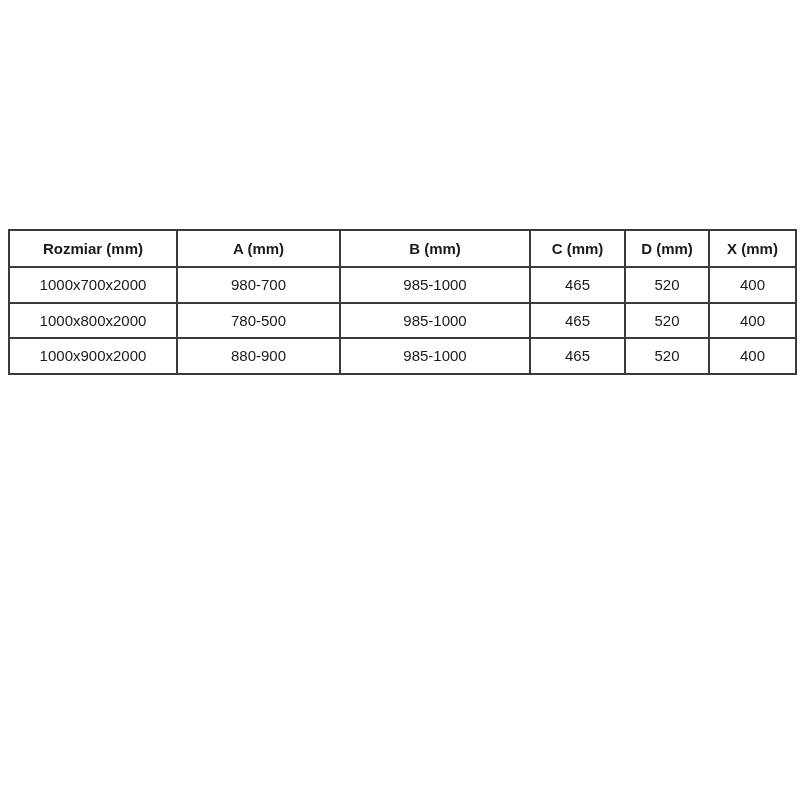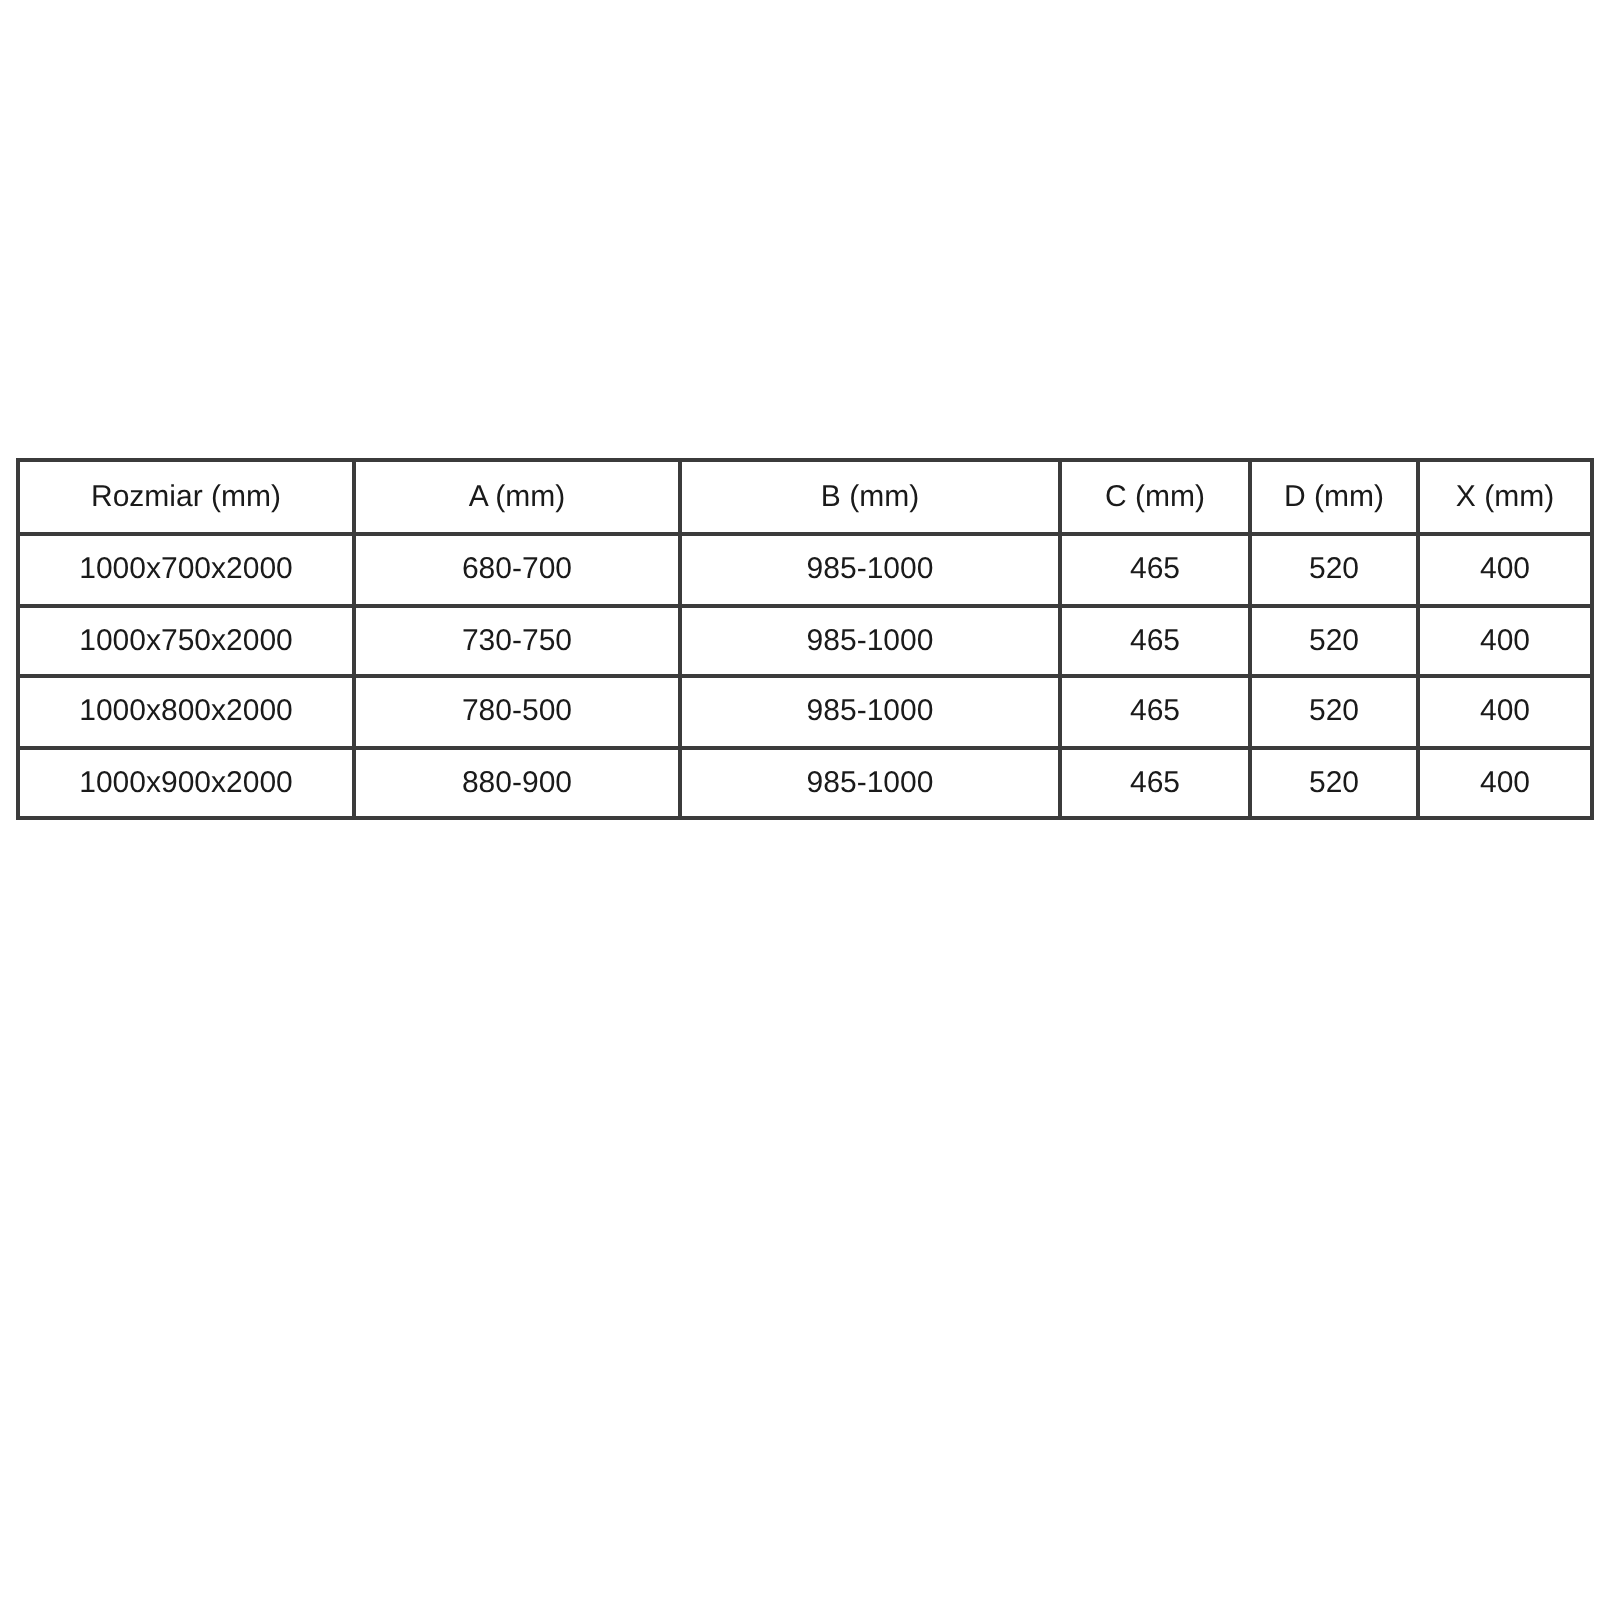--- a/index.html
+++ b/index.html
@@ -31,21 +31,21 @@
     border: 2px solid #3b3b3b;
     text-align: center;
     vertical-align: middle;
     color: #1a1a1a;
     font-size: 15px;
     padding: 0 4px;
     overflow: hidden;
     white-space: nowrap;
   }
   table.spec-table th {
-    font-weight: normal;
+    font-weight: bold;
     height: 35px;
   }
   table.spec-table td {
     font-weight: normal;
     height: 33.5px;
     margin-left: 18px;
   }
   col.c0 { width: 168px; }
   col.c1 { width: 163px; }
   col.c2 { width: 190px; }
@@ -72,29 +72,21 @@
           <th>A (mm)</th>
           <th>B (mm)</th>
           <th>C (mm)</th>
           <th>D (mm)</th>
           <th>X (mm)</th>
         </tr>
     </thead>
     <tbody>
         <tr>
           <td>1000x700x2000</td>
-          <td>680-700</td>
-          <td>985-1000</td>
-          <td>465</td>
-          <td>520</td>
-          <td>400</td>
-        </tr>
-        <tr>
-          <td>1000x750x2000</td>
-          <td>730-750</td>
+          <td>980-700</td>
           <td>985-1000</td>
           <td>465</td>
           <td>520</td>
           <td>400</td>
         </tr>
         <tr>
           <td>1000x800x2000</td>
           <td>780-500</td>
           <td>985-1000</td>
           <td>465</td>

